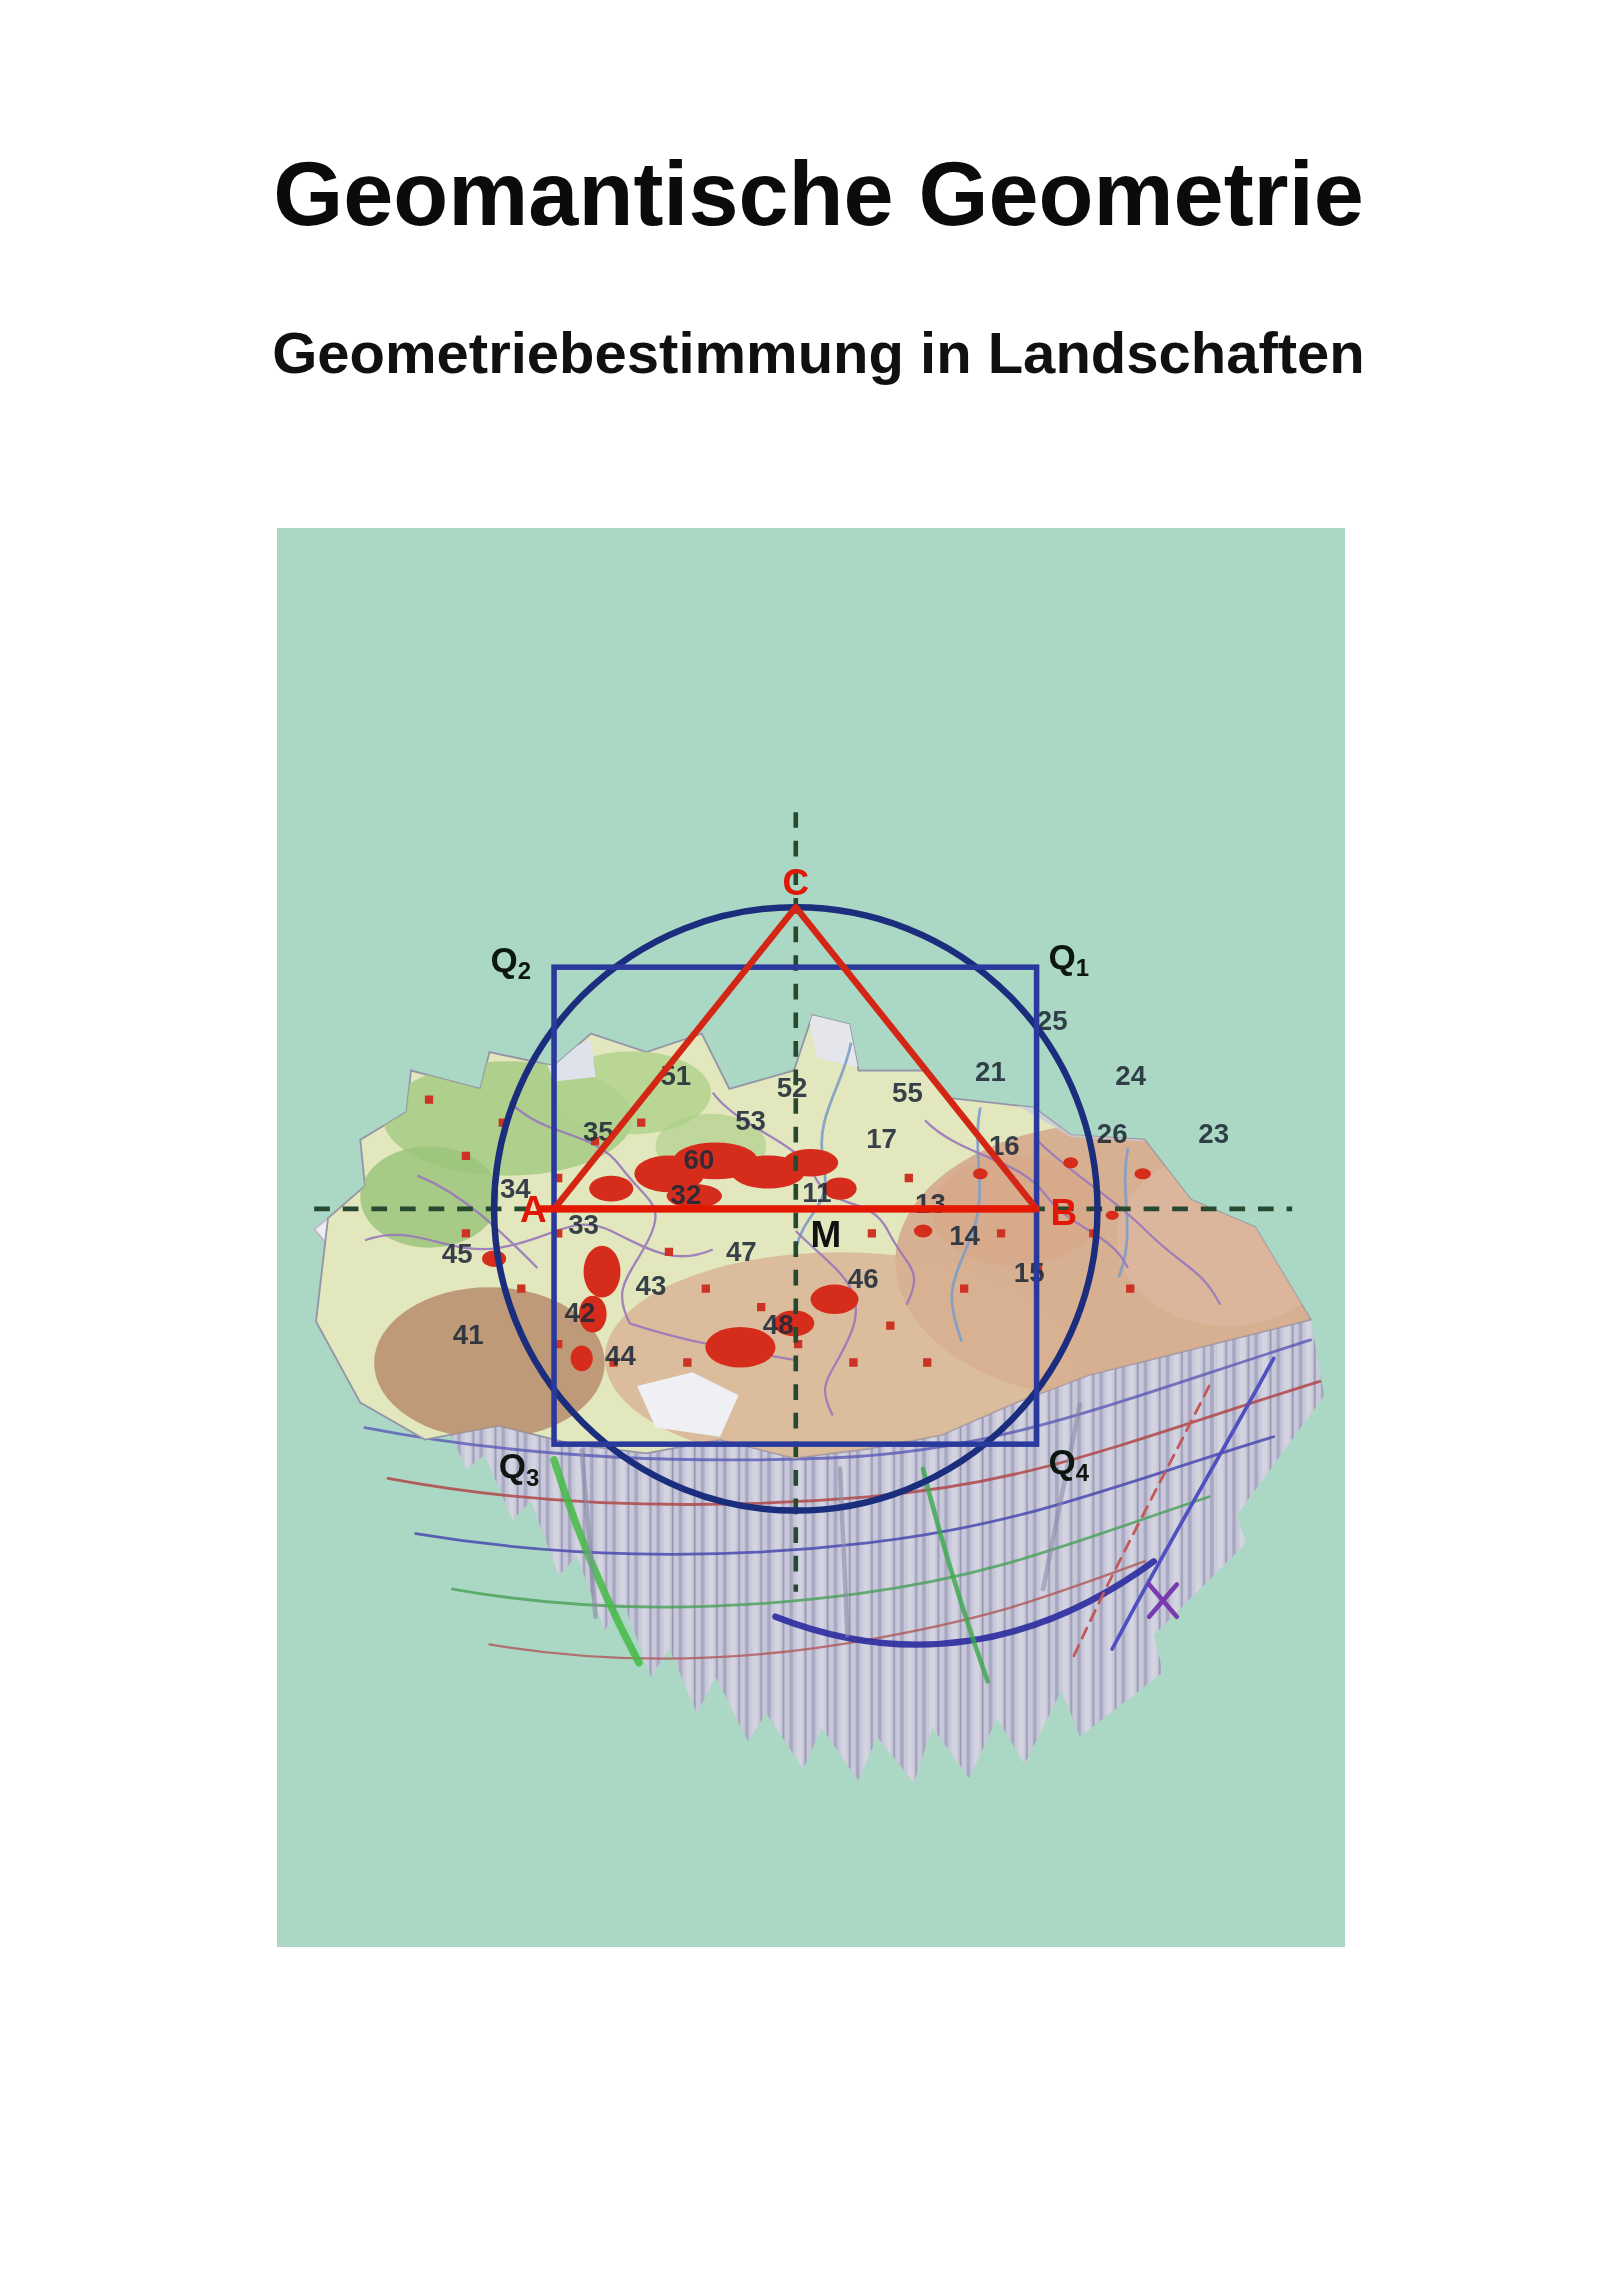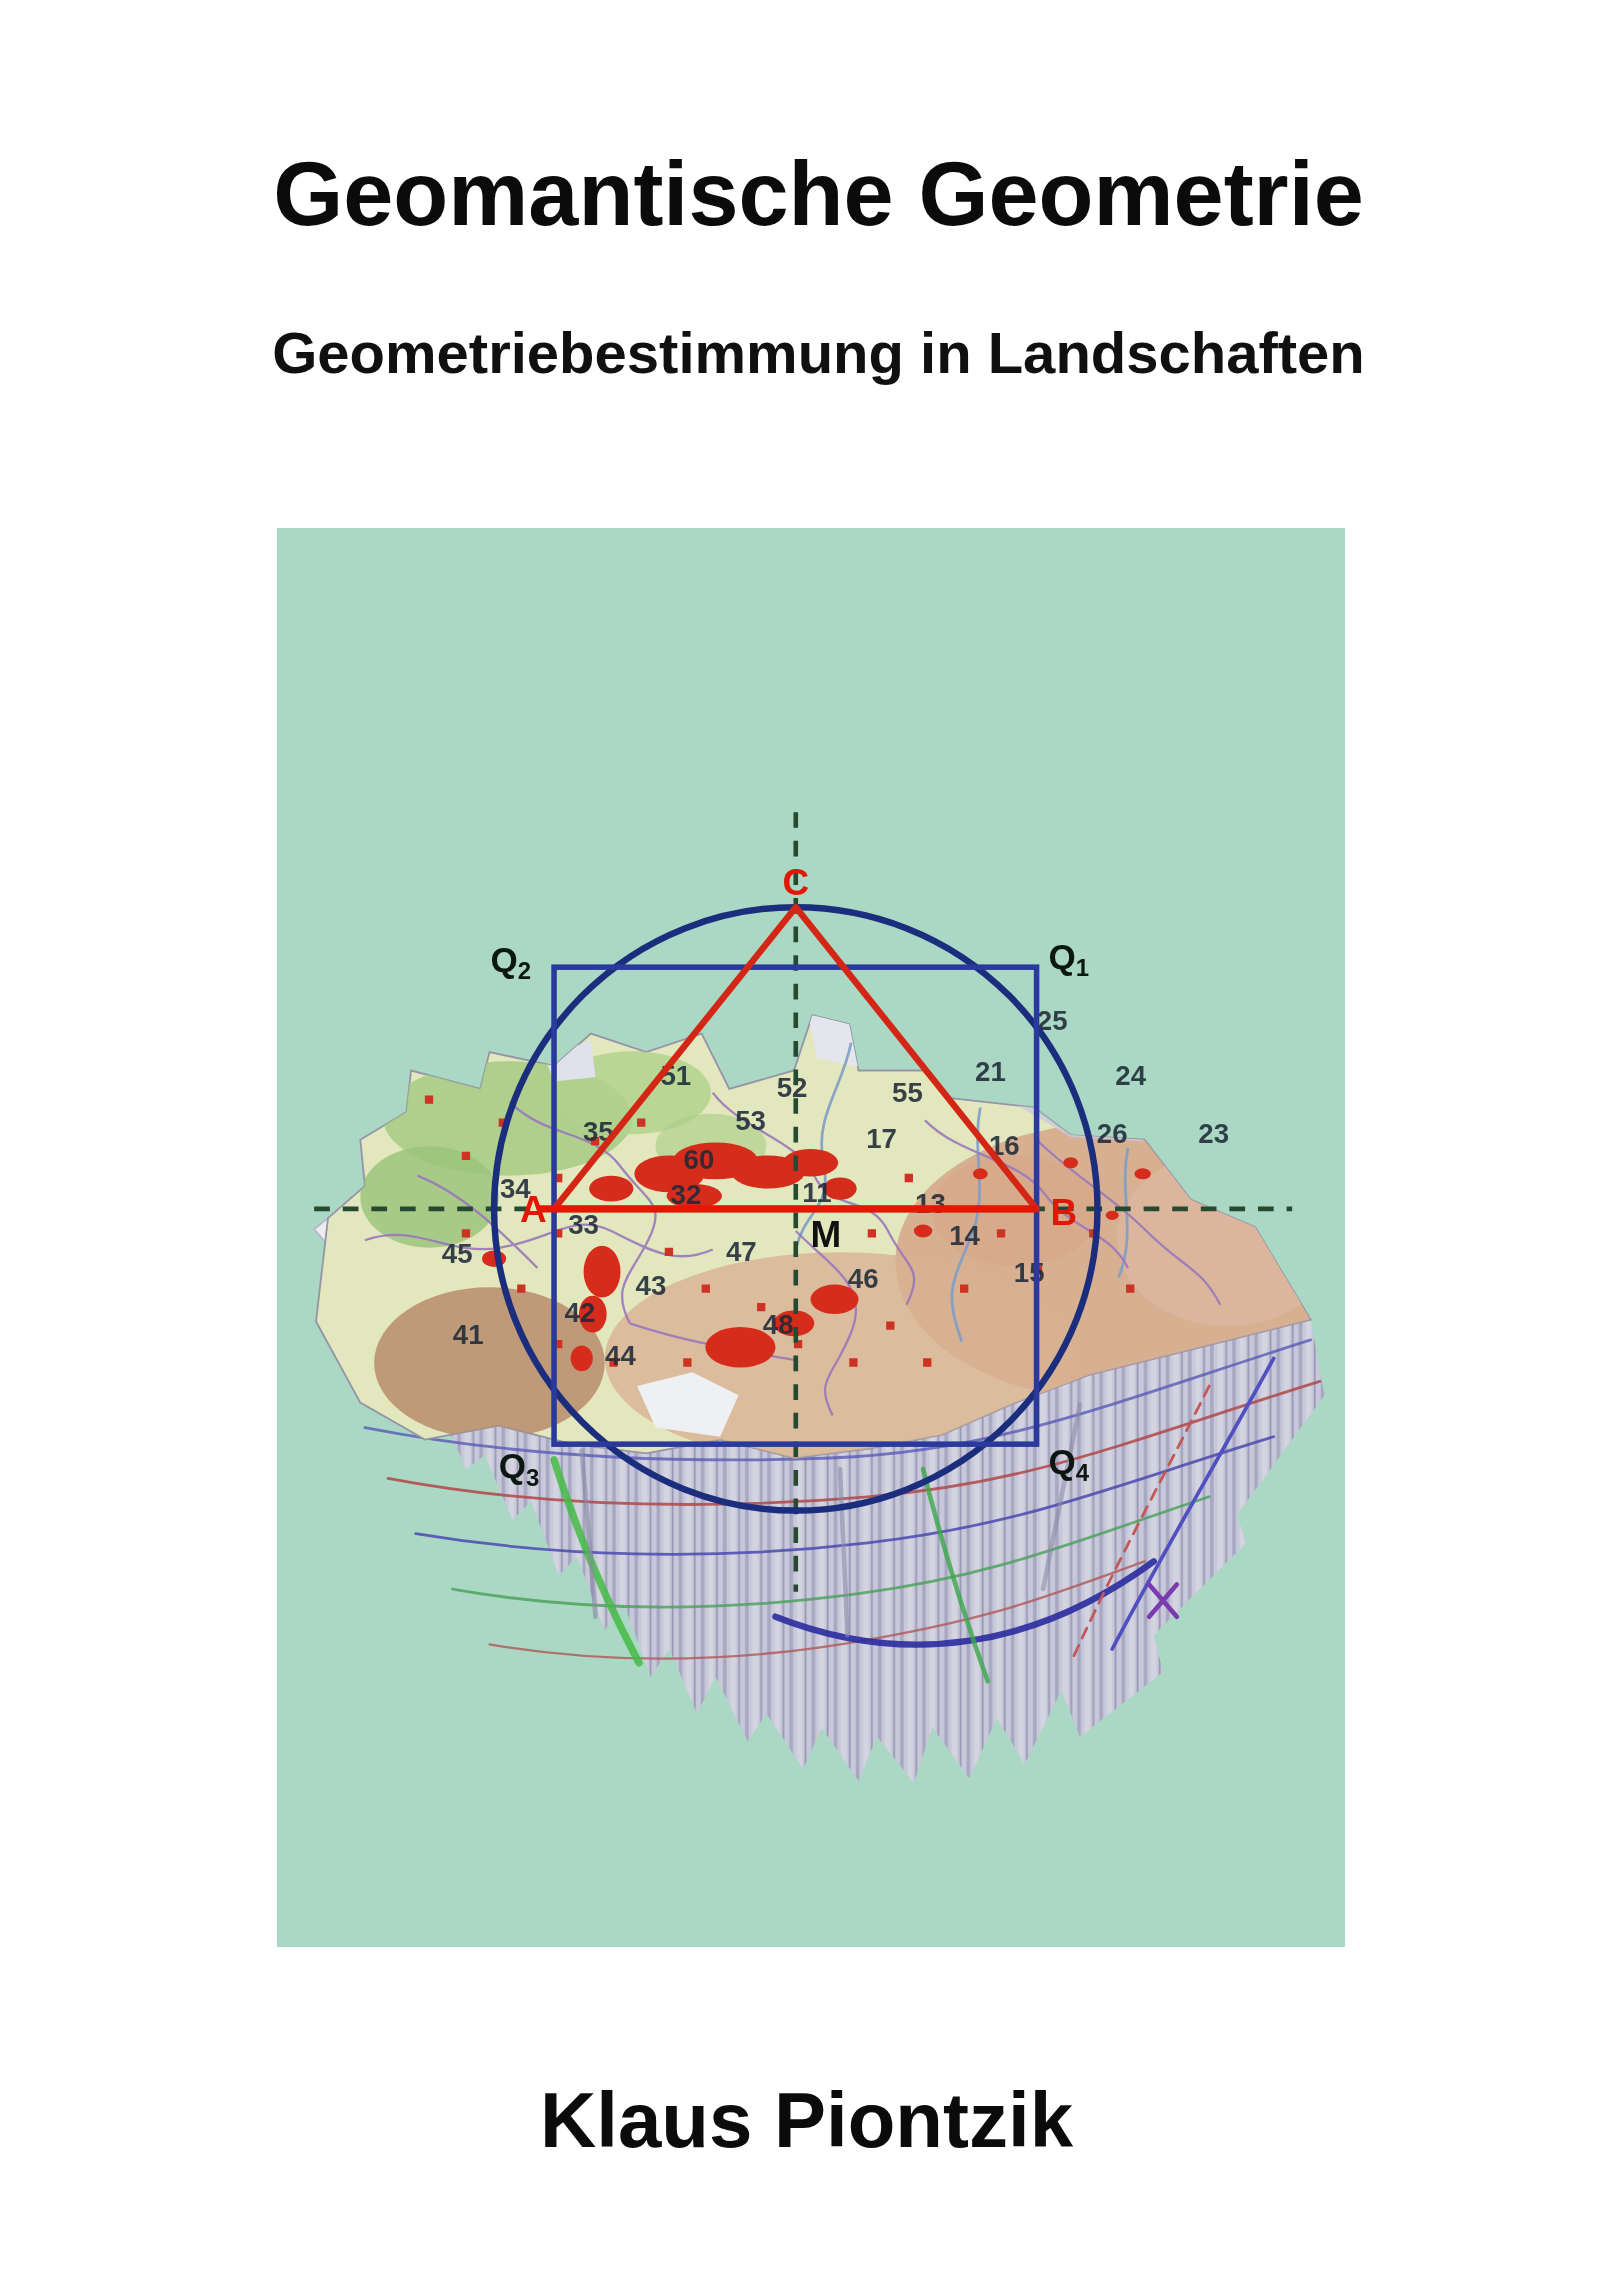--- a/index.html
+++ b/index.html
@@ -186,15 +186,14 @@
         <text class="pt-label" x="578" y="779" fill="#111111" text-anchor="start">M</text>
 
         <text class="q-label" x="231" y="481" fill="#0c1712"><tspan>Q</tspan><tspan class="q-sub" dy="8">2</tspan></text>
         <text class="q-label" x="836" y="478" fill="#0c1712"><tspan>Q</tspan><tspan class="q-sub" dy="8">1</tspan></text>
         <text class="q-label" x="240" y="1030" fill="#0c1712"><tspan>Q</tspan><tspan class="q-sub" dy="8">3</tspan></text>
         <text class="q-label" x="836" y="1025" fill="#0c1712"><tspan>Q</tspan><tspan class="q-sub" dy="8">4</tspan></text>
       </g>
     </svg>
   </div>
 
-  <h2 class="author">Klaus Piontzik</h2>
 </div>
 
 
 </body></html>

